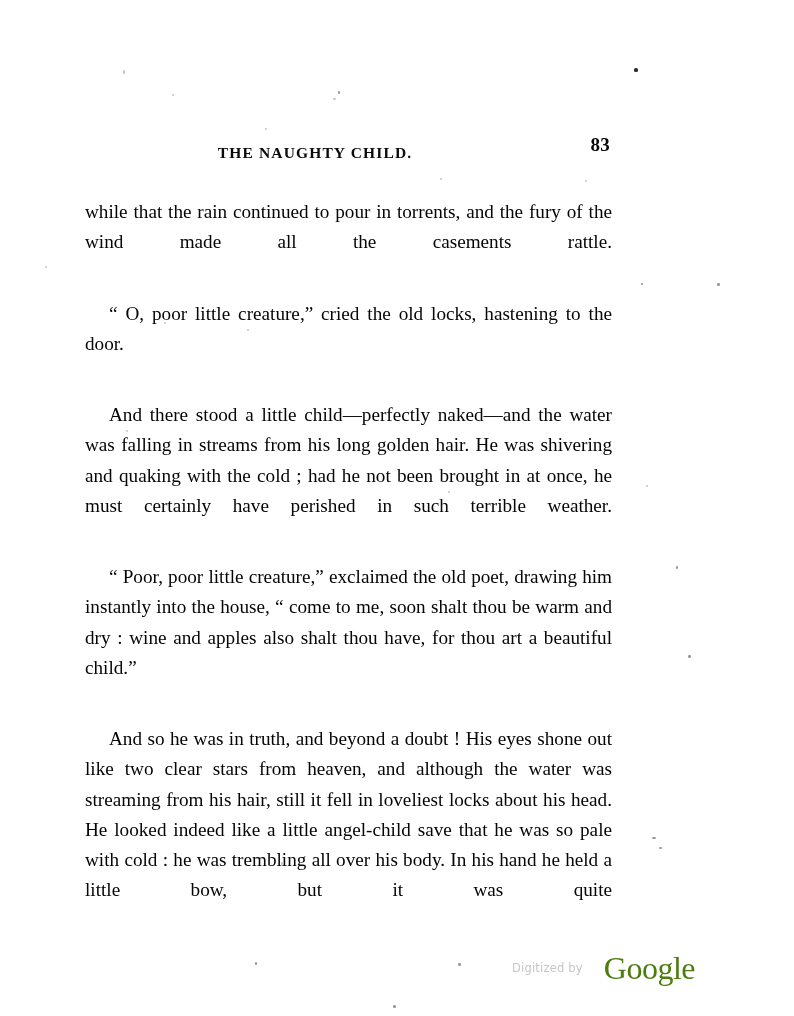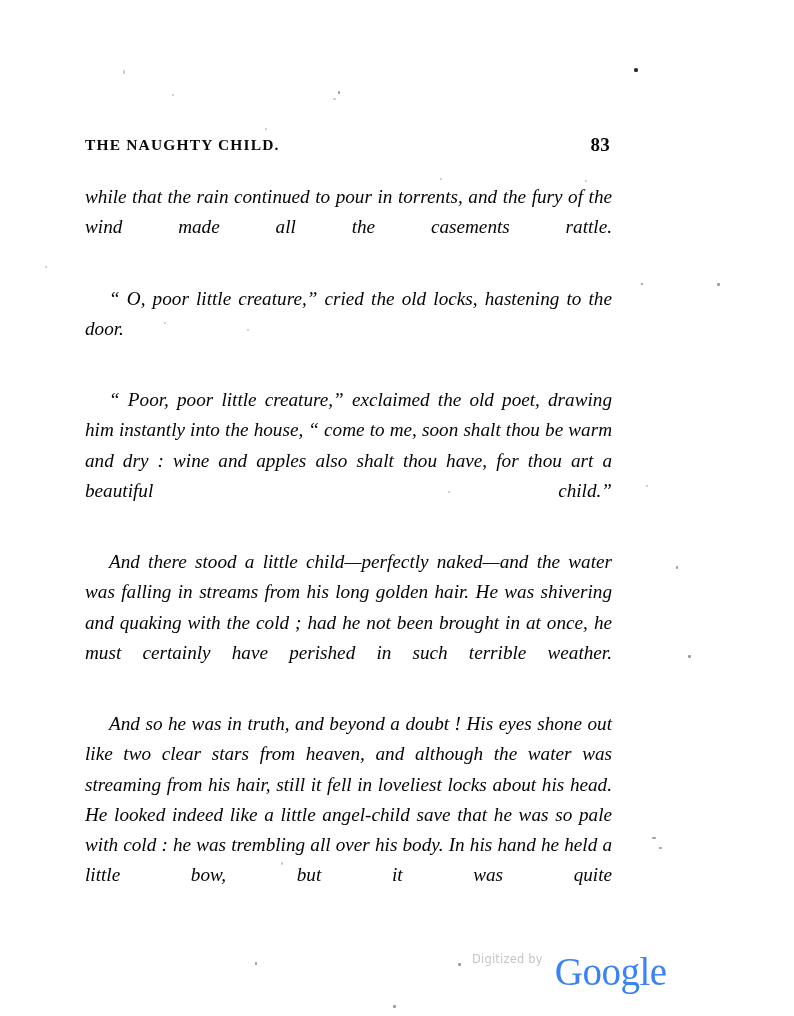--- a/index.html
+++ b/index.html
@@ -23,23 +23,23 @@
     position: absolute;
     left: 85px;
     top: 136px;
     width: 525px;
     height: 26px;
   }
 
   .running-head-title {
     position: absolute;
     left: 0;
-    top: 0;
+    top: 8px;
     width: 460px;
-    text-align: left;
+    text-align: center;
     font-size: 15.5px;
     font-weight: bold;
     letter-spacing: 1.15px;
     color: #0a0a0a;
     white-space: nowrap;
   }
 
   .running-head-folio {
     position: absolute;
     right: 0;
@@ -48,23 +48,22 @@
     font-weight: bold;
     letter-spacing: 0.3px;
     color: #080808;
     text-align: center;
   }
 
   
   .textblock {
     position: absolute;
     left: 85px;
-    top: 182px;
+    top: 197px;
     width: 527px;
-    font-style: italic;
   }
 
   .para {
     margin: 0 0 11px 0;
     font-size: 19.2px;
     line-height: 30.2px;
     text-align: justify;
     text-justify: inter-word;
     text-indent: 24px;
     color: #040404;
@@ -83,42 +82,42 @@
   
   .para::after {
     content: "";
     display: inline-block;
     width: 100%;
   }
 
   
   .watermark {
     position: absolute;
-    left: 472px;
+    left: 512px;
     top: 952px;
     display: flex;
-    align-items: flex-start;
+    align-items: center;
     color: #c2c2c2;
     user-select: none;
   }
 
   .watermark-prefix {
     font-family: "DejaVu Sans", "Liberation Sans", sans-serif;
     font-size: 11.5px;
     letter-spacing: 0.2px;
     color: #c6c6c6;
   }
 
   .watermark-logo {
     font-family: "Liberation Serif", "DejaVu Serif", serif;
-    font-size: 39px;
+    font-size: 32px;
     line-height: 1;
     letter-spacing: -0.5px;
-    margin-left: 12px;
-    color: #3b82f6;
+    margin-left: 21px;
+    color: #4d7c0f;
   }
 
   
   .speck {
     position: absolute;
     background: #9a9a9a;
     border-radius: 40%;
   }
   .speck.dark { background: #2e2e2e; }
   .speck.faint { background: #c8c8c8; }
@@ -129,22 +128,22 @@
 <div class="page">
 
   <div class="running-head">
     <div class="running-head-title">THE NAUGHTY CHILD.</div>
     <div class="running-head-folio">83</div>
   </div>
 
   <div class="textblock">
     <p class="para no-indent">while that  the rain  continued to pour in torrents, and the fury of  the wind made all the casements rattle.</p>
     <p class="para">“ O, poor little creature,” cried the old locks, hastening to the door.</p>
+    <p class="para">And there stood a little child—perfectly naked—and the water was falling in streams from his long golden hair.  He was shivering and quaking with the cold ; had he not been brought in at once, he must certainly have perished in such terrible weather.</p>
     <p class="para">“ Poor, poor little creature,” exclaimed the old poet, drawing him instantly into the house, “ come to me, soon shalt thou be warm and dry : wine and apples also shalt thou have, for thou art a beautiful child.”</p>
-    <p class="para">And there stood a little child—perfectly naked—and the water was falling in streams from his long golden hair.  He was shivering and quaking with the cold ; had he not been brought in at once, he must certainly have perished in such terrible weather.</p>
     <p class="para">And so he was in truth, and beyond a doubt !  His eyes shone out like two clear stars from heaven, and although the water was streaming from his hair, still it fell in loveliest locks about his head.  He looked indeed like a little angel-child save that he was so pale with cold : he was trembling all over his body. In his hand he held a little bow, but it was quite</p>
   </div>
 
   <div class="watermark">
     <span class="watermark-prefix">Digitized by</span>
     <span class="watermark-logo">Google</span>
   </div>
 
   <div id="speck-layer">
       <div class="speck faint" style="left: 123px; top: 70px; width: 2px; height: 4px;"></div>

